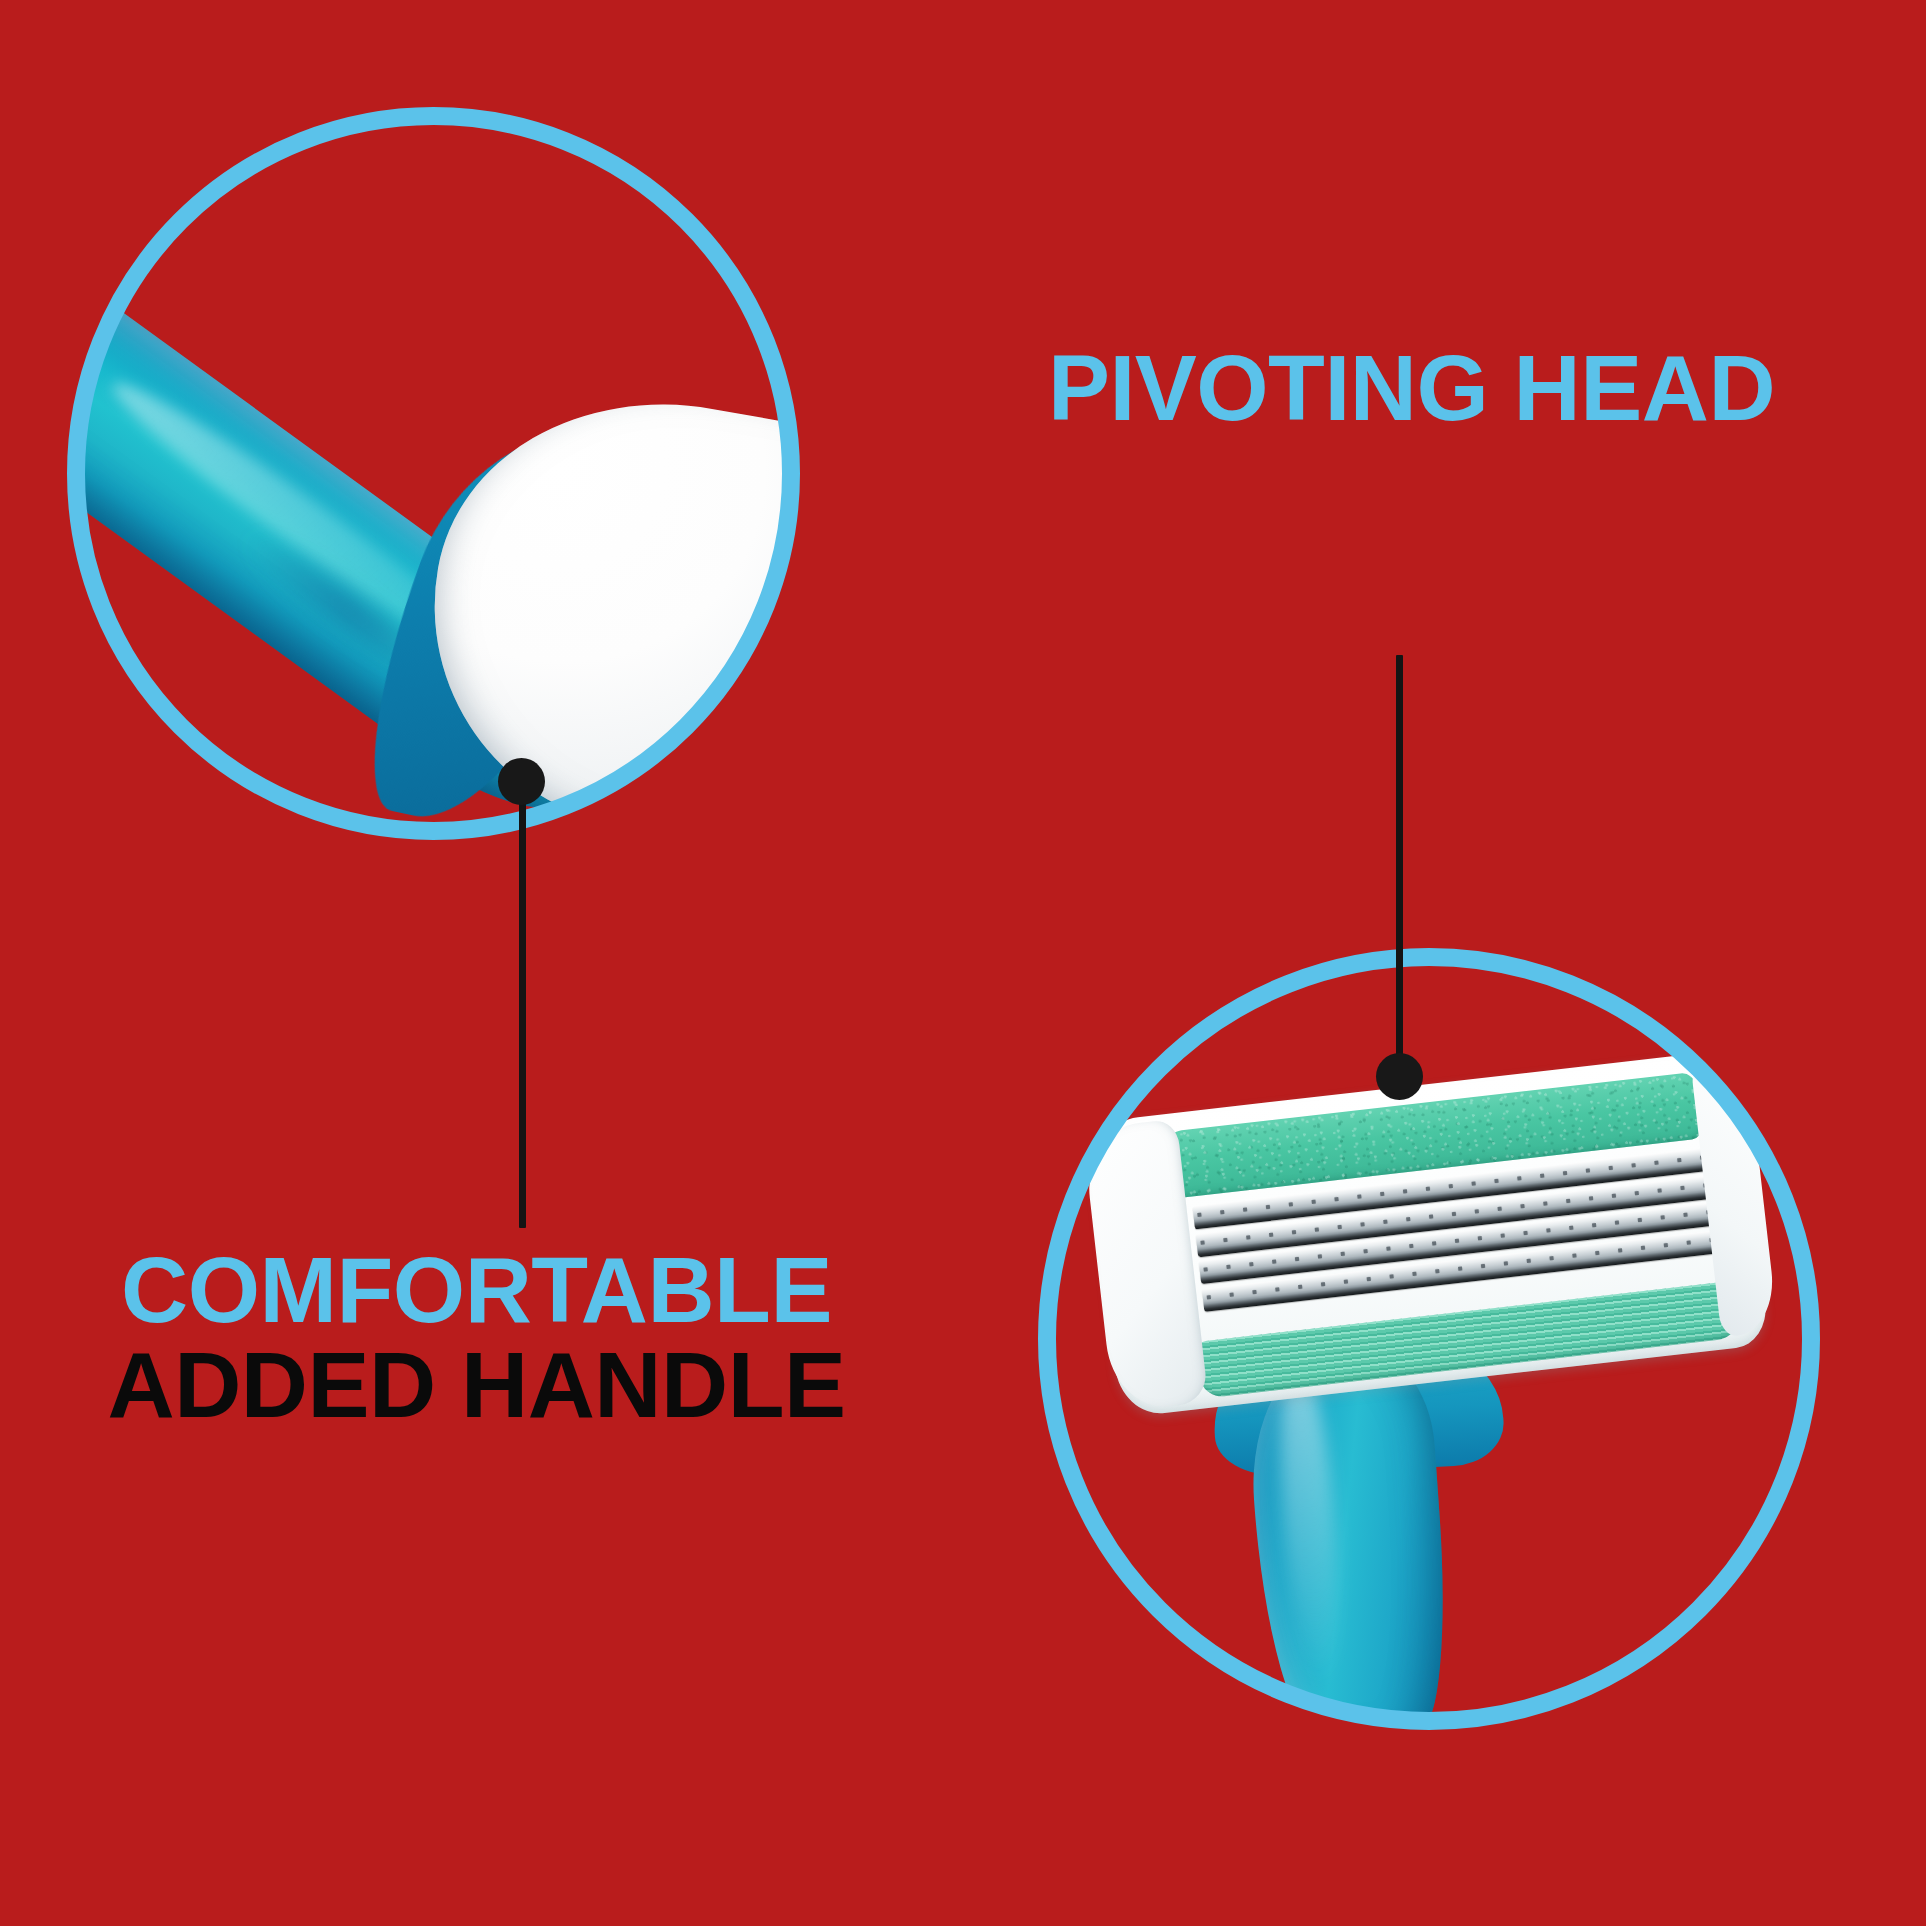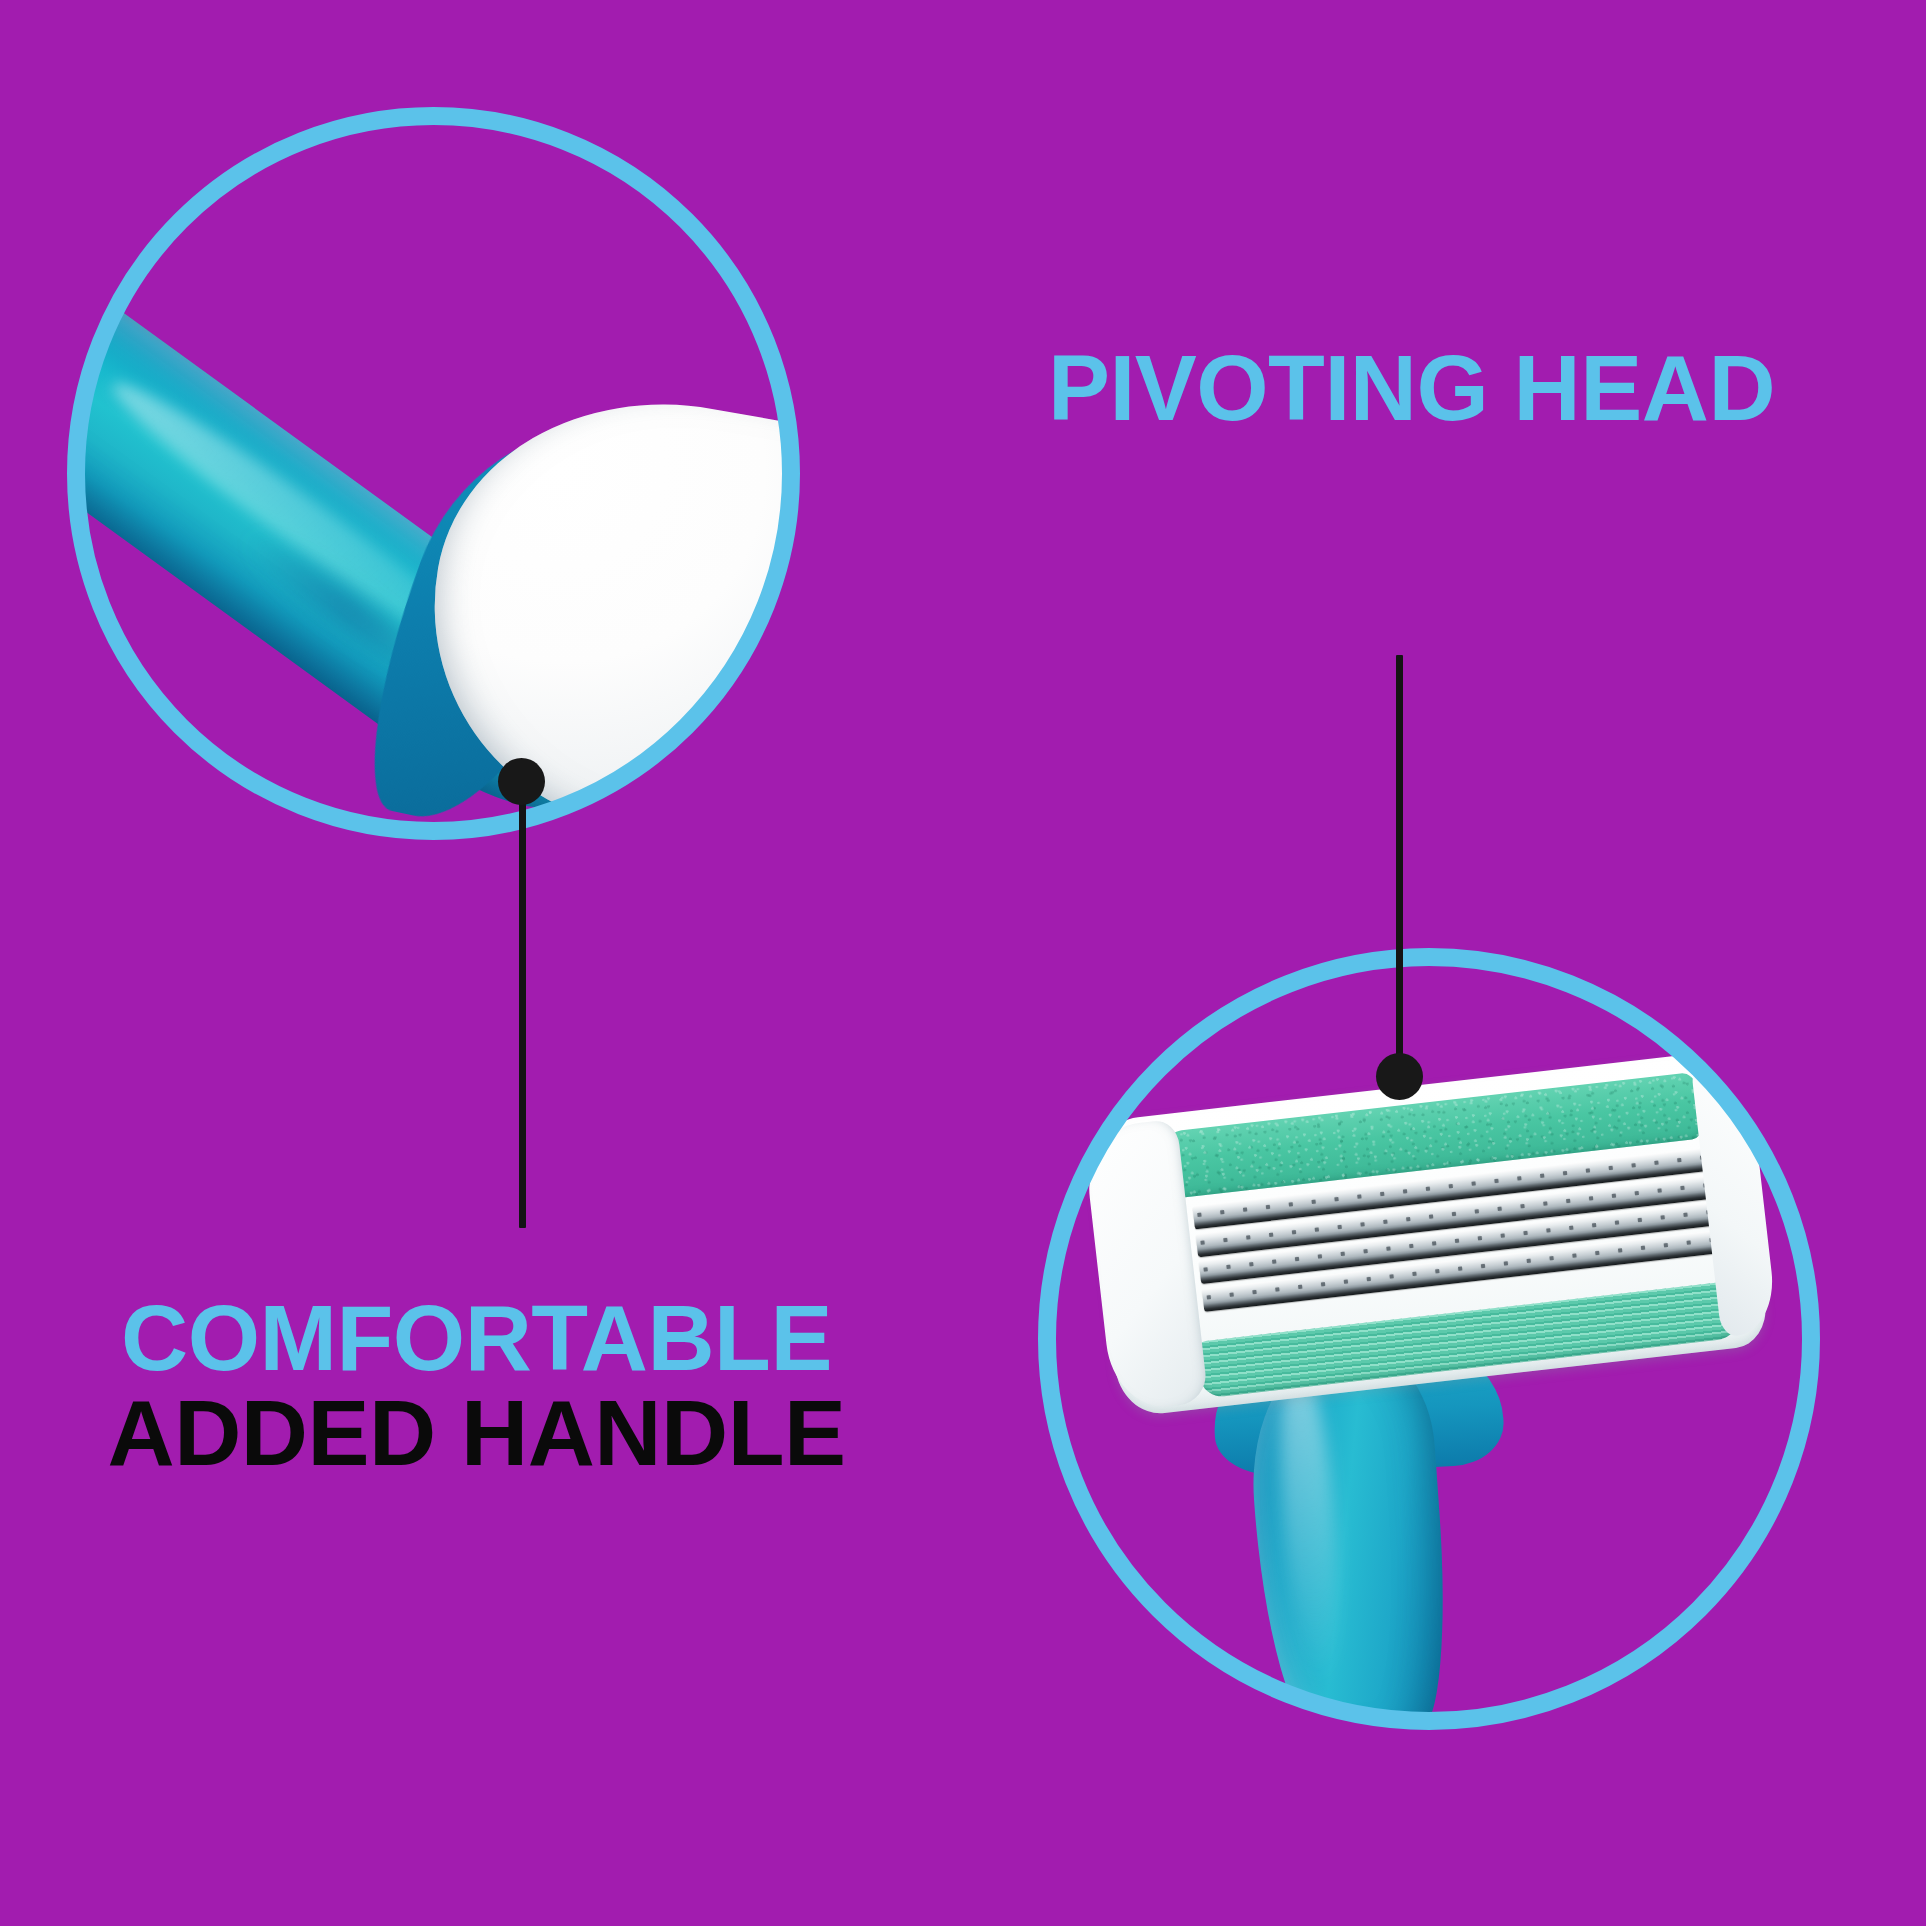--- a/index.html
+++ b/index.html
@@ -14,21 +14,21 @@
     overflow: hidden;
     font-family: "Liberation Sans", sans-serif;
     -webkit-font-smoothing: antialiased;
   }
 
   .stage {
     position: absolute;
     left: 0; top: 0;
     width: 1927px;
     height: 1927px;
-    background: #a21caf;
+    background: #b91c1c;
   }
 
   
   .ring {
     position: absolute;
     border-radius: 50%;
     box-sizing: border-box;
     background: transparent;
   }
   #ring-left {
@@ -305,21 +305,21 @@
 
   #callout-top-right {
     left: 976px;
     top: 341px;
     width: 871px;
     text-align: center;
     font-size: 93px;
   }
   #callout-bottom-left {
     left: 51px;
-    top: 1291px;
+    top: 1243px;
     width: 851px;
     text-align: center;
     font-size: 93px;
   }
   .callout .ln { display: block; white-space: nowrap; }
 </style>
 </head>
 <body>
 
 <div class="stage">

